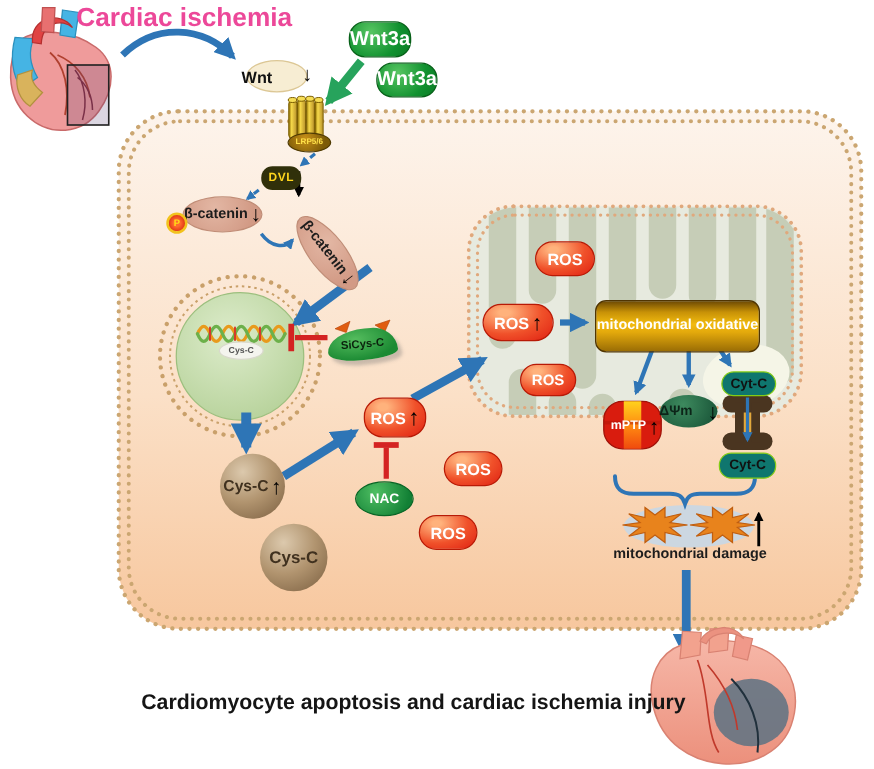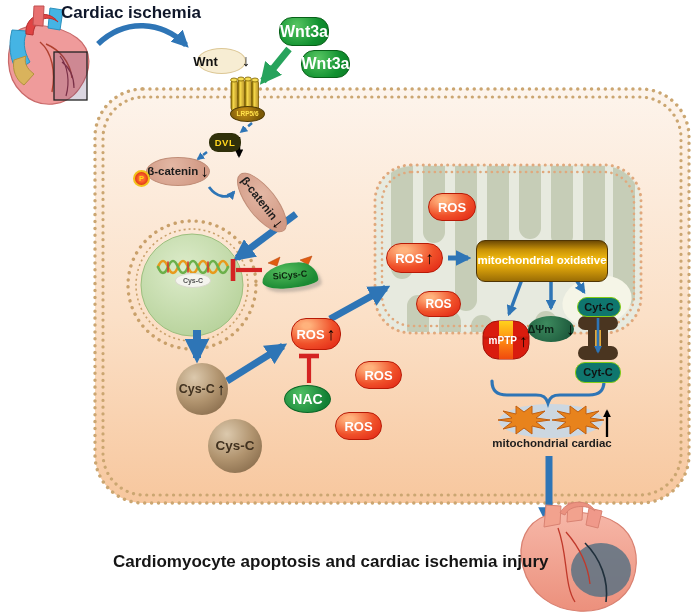--- a/index.html
+++ b/index.html
@@ -1,28 +1,28 @@
 <!DOCTYPE html>
 <html><head>
 <meta charset="utf-8">
 <style>
   html,body{margin:0;padding:0;background:#fff;}
   #canvas{position:relative;width:699px;height:615px;background:#ffffff;overflow:hidden;
           font-family:"Liberation Sans", sans-serif;}
   .abs{position:absolute;}
   .lbl{display:flex;align-items:center;justify-content:center;font-weight:bold;
        box-sizing:border-box;line-height:1;gap:2px;}
-  .title{font-size:17px;font-weight:bold;color:#0f172a;}
+  .title{font-size:21px;font-weight:bold;color:#ec4899;}
   .footer{font-size:17px;font-weight:bold;color:#151515;white-space:nowrap;}
   .ros{background:radial-gradient(ellipse at 30% 22%, #ffb27c 8%, #f0512a 55%, #df2012 100%);
        border:1px solid #b81a06;border-radius:15px;color:#fff;font-size:13px;}
   .green-pill{background:radial-gradient(circle at 35% 28%, #57c562, #119130 62%, #0a7a24);
        border:1px solid #076018;border-radius:13px;color:#fff;font-size:16px;}
   .nac{background:radial-gradient(circle at 35% 30%, #4fbf63, #128035 78%);
-       border-radius:50%;color:#fff;font-size:14px;border:1px solid #0a6626;}
+       border-radius:50%;color:#fff;font-size:11px;border:1px solid #0a6626;}
   .cream-oval{background:#f7edd3;border:1px solid #dcc795;border-radius:50%;
        color:#111;font-size:13px;}
   .beta{background:radial-gradient(circle at 40% 30%, #e3b7a4, #d29a85 75%);
        border-radius:50%;color:#1c1c1c;font-size:11.5px;border:1px solid #c08d77;}
   .dvl{background:#30300a;border-radius:9px;color:#ffd61e;font-size:9.5px;letter-spacing:.5px;}
   .lrp{background:radial-gradient(circle at 40% 28%, #c79018, #7c5a07 72%);
        border:1px solid #503b03;border-radius:50%;color:#ffe14a;font-size:6.5px;}
   .cysc-sphere{background:radial-gradient(circle at 35% 28%, #dcc9ad, #b1946f 48%, #7d6142 96%);
        border-radius:50%;color:#40311f;font-size:12.5px;}
   .gene-oval{background:#f4f4ee;border:1px solid #d9d9cc;border-radius:50%;
@@ -276,17 +276,17 @@
   </div>
 
   <div class="abs lbl dpsi" style="left:528px;top:316px;width:46px;height:26px;gap:12px;">
     <span>ΔΨm</span>
     <span class="ar" style="font-size:17px;">↓</span>
   </div>
 
   <div class="abs lbl cytc" style="left:577px;top:297px;width:44px;height:20px;">Cyt-C</div>
   <div class="abs lbl cytc" style="left:575px;top:362px;width:46px;height:21px;">Cyt-C</div>
 
-  <div class="abs lbl dmg-lbl" style="left:486px;top:437px;width:132px;height:14px;">mitochondrial cardiac</div>
+  <div class="abs lbl dmg-lbl" style="left:486px;top:437px;width:132px;height:14px;">mitochondrial damage</div>
 
   <div class="abs footer" style="left:113px;top:552px;">Cardiomyocyte apoptosis and  cardiac ischemia injury</div>
 
 </div>
 
 </body></html>

